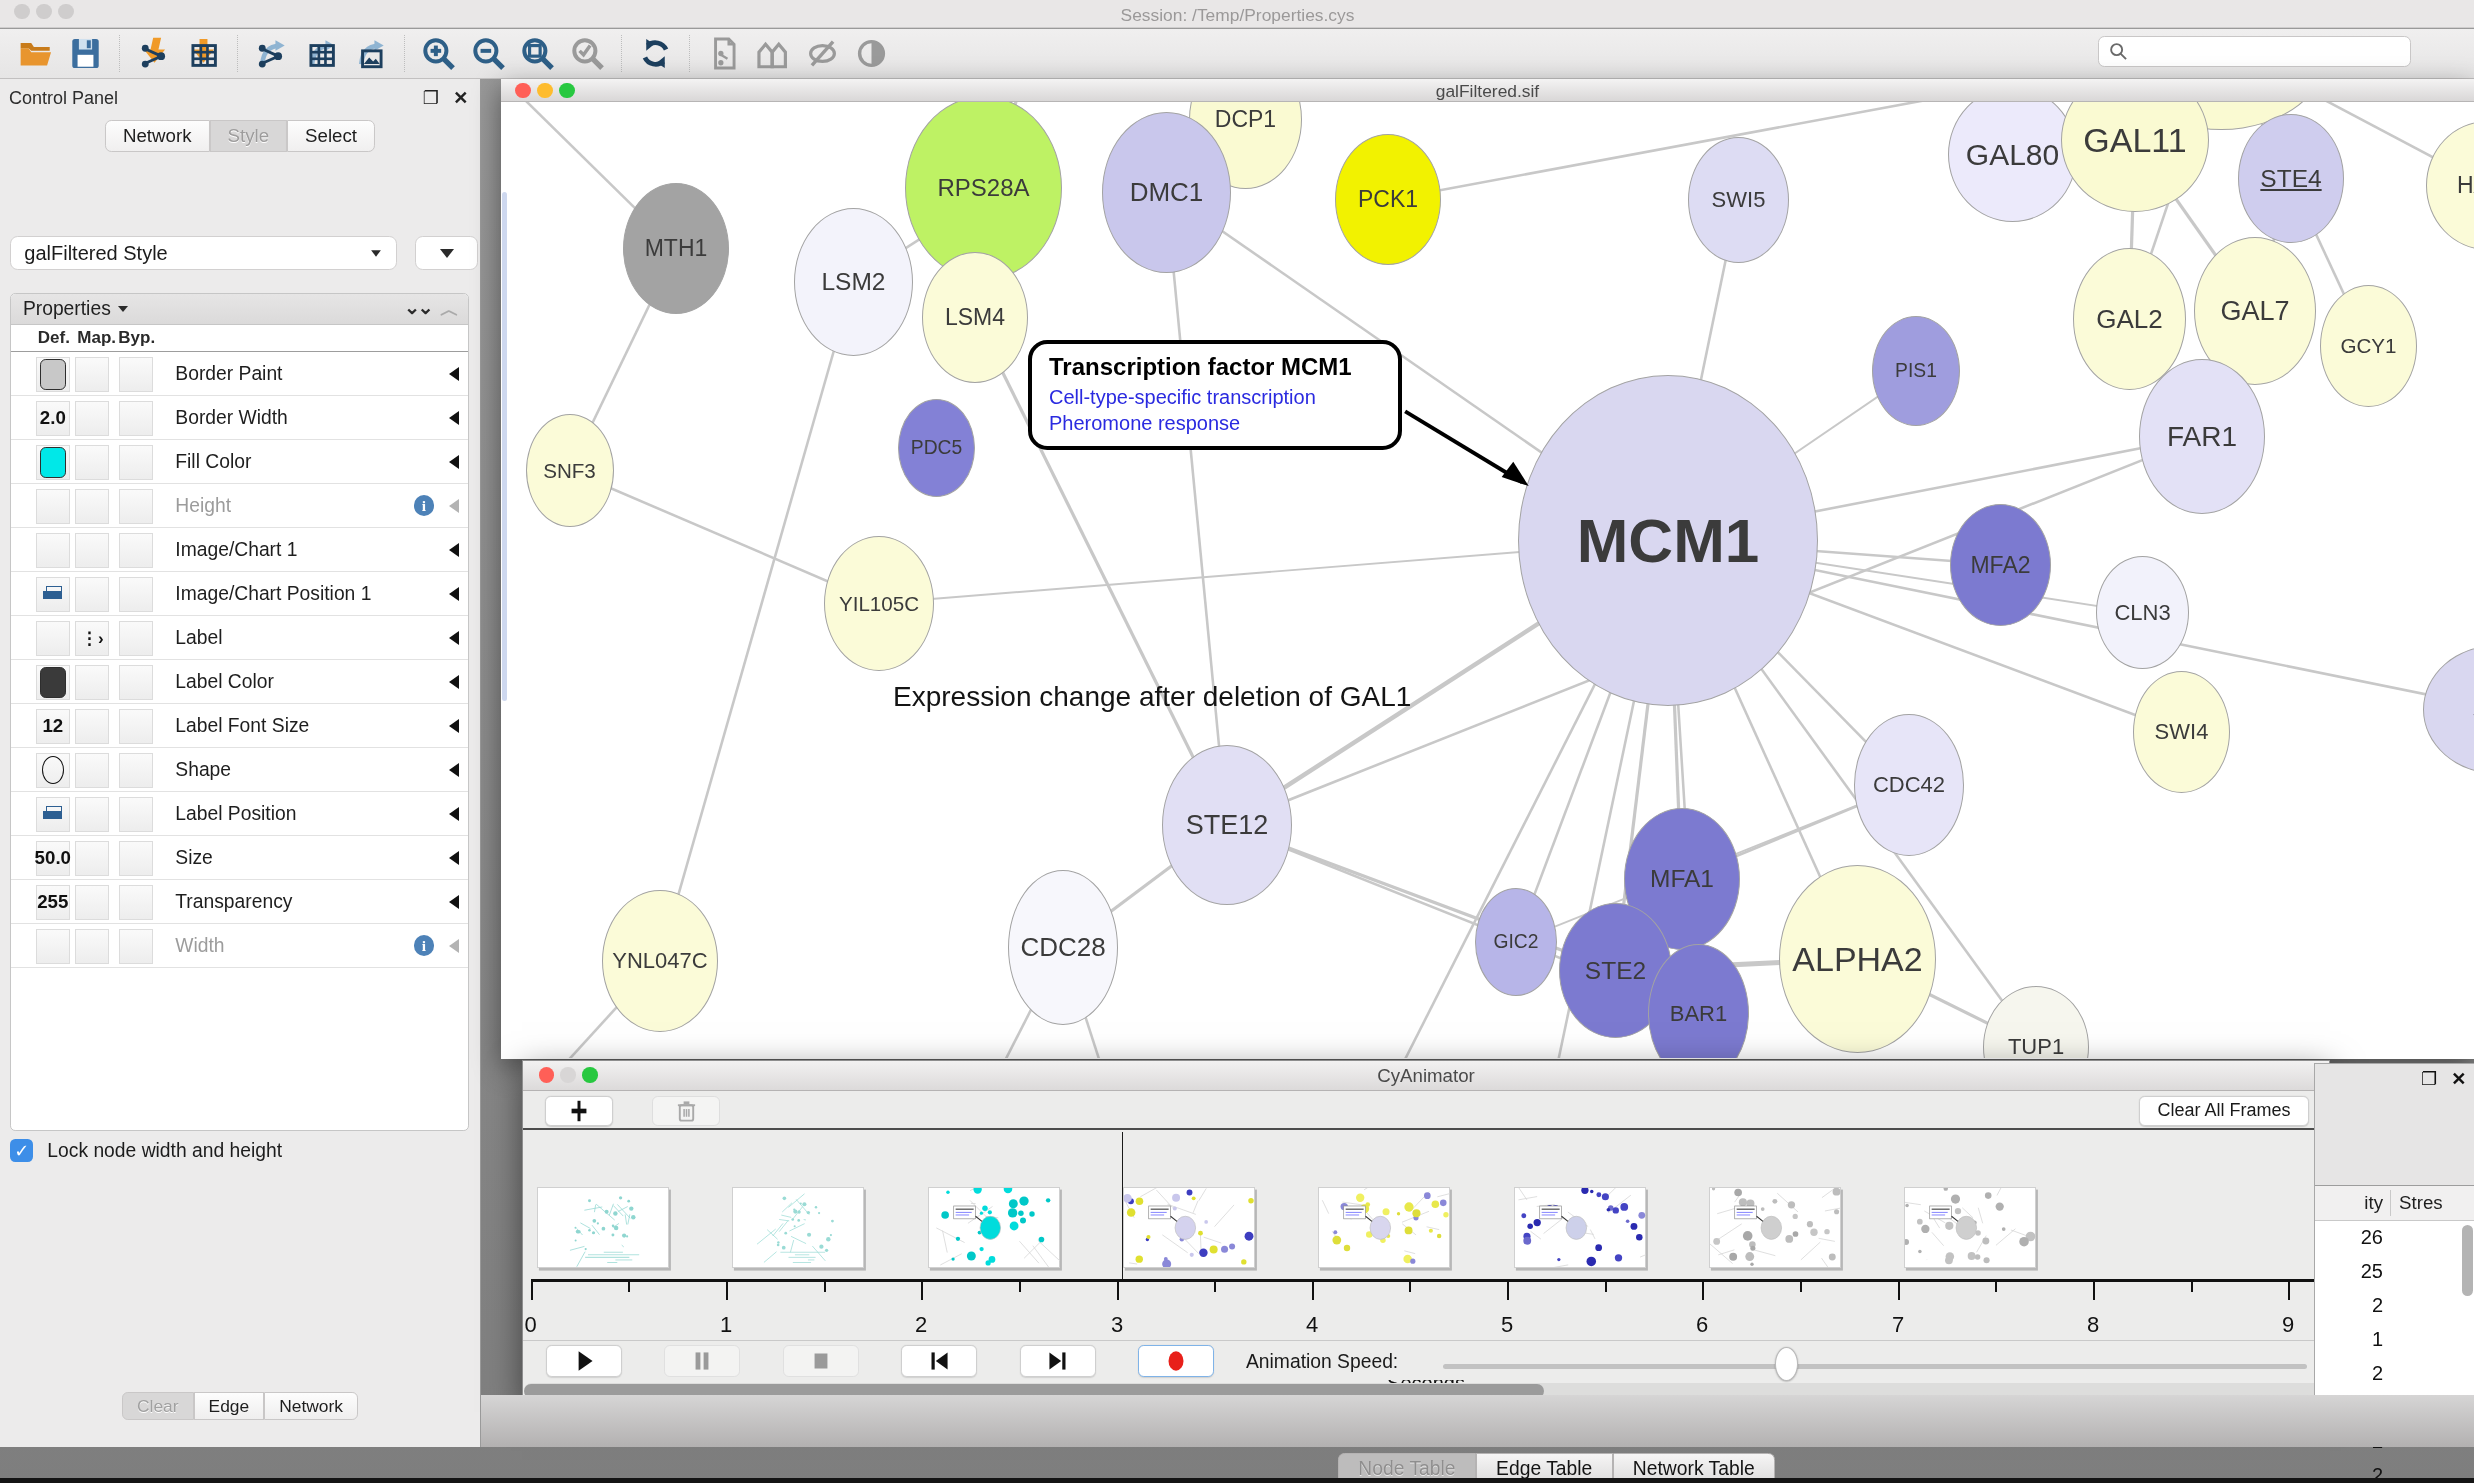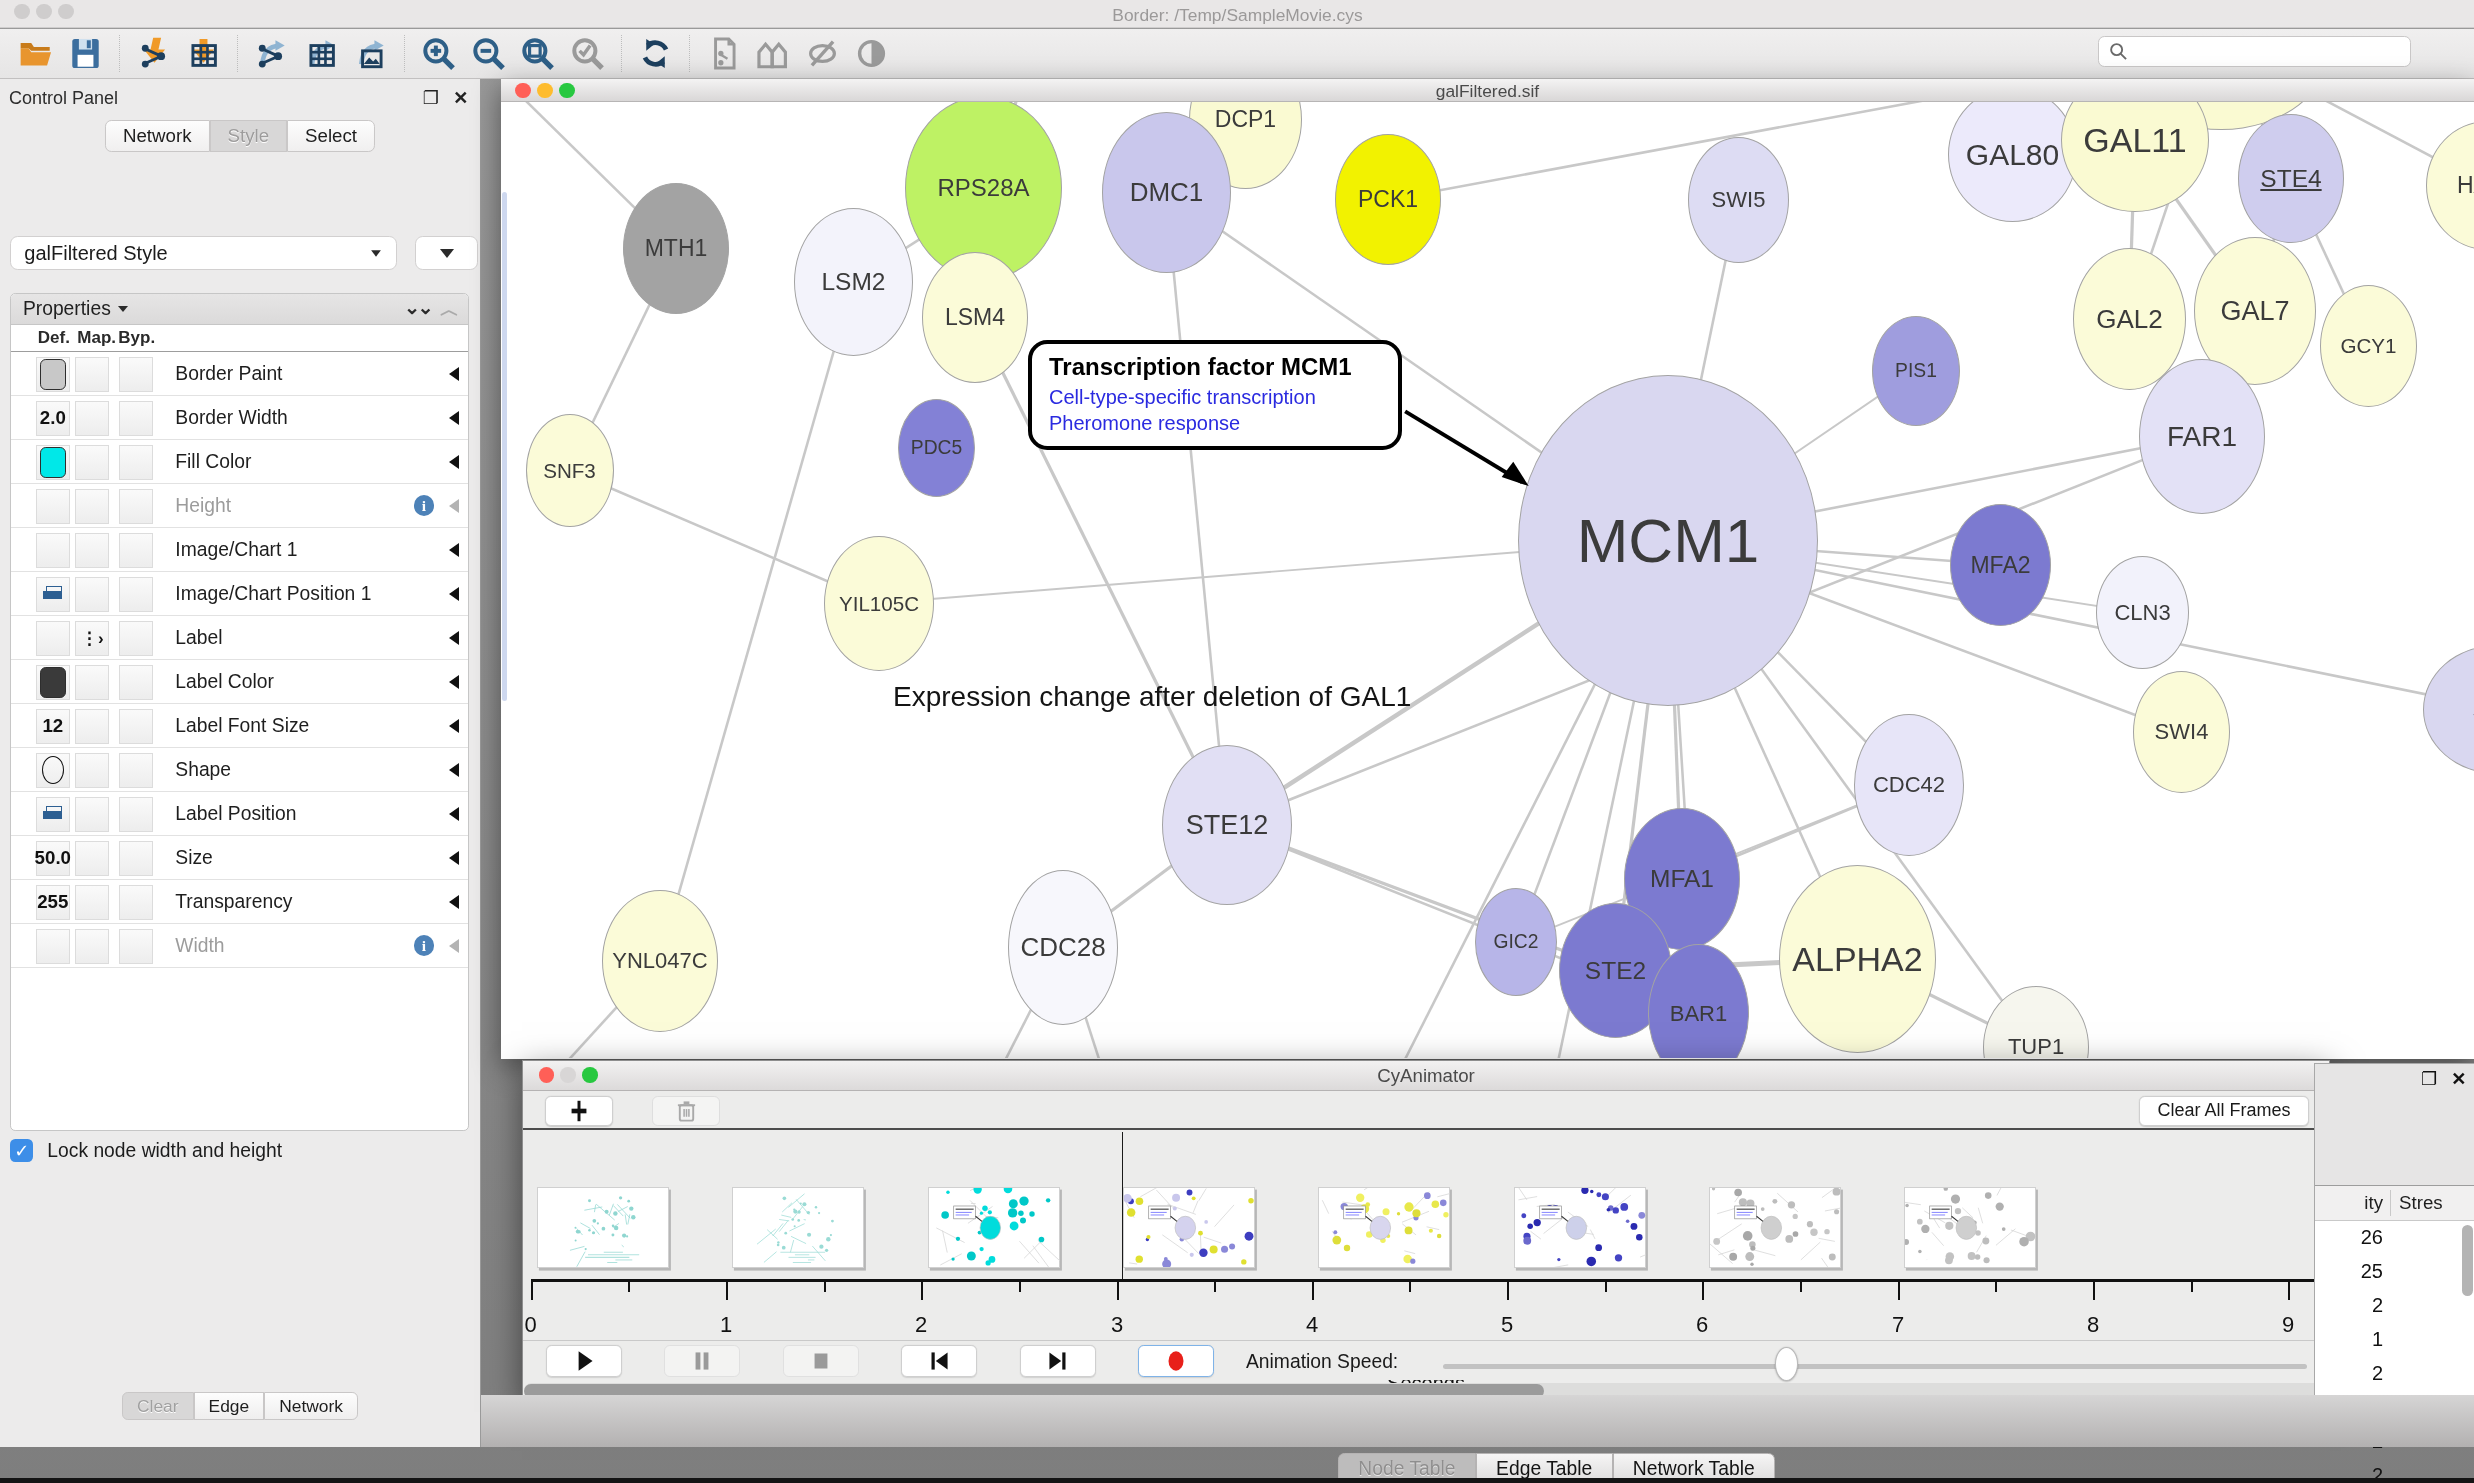--- a/index.html
+++ b/index.html
@@ -136,21 +136,21 @@
 </style>
 </head>
 <body>
 
 <div class="app">
 
   <div class="mac-titlebar">
     <span class="tl" style="left:14px;background:#cfcdcd;"></span>
     <span class="tl" style="left:36px;background:#cfcdcd;"></span>
     <span class="tl" style="left:58px;background:#cfcdcd;"></span>
-    <div class="session-title">Border: /Temp/SampleMovie.cys</div>
+    <div class="session-title">Session: /Temp/Properties.cys</div>
   </div>
 
   <div class="toolbar" id="toolbar">
       <div class="tb-icon">
         <svg width="37" height="37" viewBox="0 0 28 28">
           <path d="M2 10 L2 23 L22 23 L25 13 L10 13 L8 10 Z" fill="#e8952e"></path>
           <path d="M2 10 L2 6 L10 6 L12 9 L24 9 L24 12 L10 12 L8 10 Z" fill="#c87b1a"></path>
         </svg>
       </div>
       <div class="tb-icon">
@@ -535,21 +535,21 @@
           <div class="node" style="left: 1560px; top: -34px; width: 148px; height: 144px; background: rgb(250, 250, 210); font-size: 34px;">GAL11</div>
           <div class="node" style="left: 1737px; top: 12.2px; width: 106px; height: 129px; background: rgb(207, 205, 238); font-size: 24.5px; text-decoration: underline;">STE4</div>
           <div class="node" style="left: 1925px; top: 19.3px; width: 122px; height: 129px; background: rgb(251, 251, 216); font-size: 23px;">HAP2</div>
           <div class="node" style="left: 1572px; top: 146px; width: 113px; height: 142px; background: rgb(251, 251, 216); font-size: 26px;">GAL2</div>
           <div class="node" style="left: 1693px; top: 135px; width: 122px; height: 148px; background: rgb(251, 251, 216); font-size: 27px;">GAL7</div>
           <div class="node" style="left: 1819px; top: 183px; width: 97px; height: 122px; background: rgb(251, 251, 216); font-size: 20.6px;">GCY1</div>
           <div class="node" style="left: 1371px; top: 214px; width: 88px; height: 110px; background: rgb(159, 157, 222); font-size: 19.3px;">PIS1</div>
           <div class="node" style="left: 1638px; top: 257px; width: 126px; height: 155px; background: rgb(227, 225, 246); font-size: 28px;">FAR1</div>
           <div class="node" style="left: 24.5px; top: 312px; width: 88px; height: 113px; background: rgb(251, 251, 216); font-size: 20.6px;">SNF3</div>
           <div class="node" style="left: 397px; top: 297px; width: 77px; height: 98px; background: rgb(131, 129, 214); font-size: 19.3px;">PDC5</div>
-          <div class="node" style="left: 1017px; top: 273px; width: 300px; height: 331px; background: rgb(217, 215, 240); font-size: 62px;">MCM1</div>
+          <div class="node" style="left: 1017px; top: 273px; width: 300px; height: 331px; background: rgb(217, 215, 240); font-size: 62px; font-weight: bold;">MCM1</div>
           <div class="node" style="left: 1449px; top: 402px; width: 101px; height: 122px; background: rgb(124, 122, 208); font-size: 23px;">MFA2</div>
           <div class="node" style="left: 1595px; top: 454px; width: 93px; height: 113px; background: rgb(242, 242, 251); font-size: 22px;">CLN3</div>
           <div class="node" style="left: 323px; top: 434px; width: 110px; height: 135px; background: rgb(251, 251, 216); font-size: 20.6px;">YIL105C</div>
           <div class="node" style="left: 1632px; top: 569px; width: 97px; height: 122px; background: rgb(251, 251, 216); font-size: 22px;">SWI4</div>
           <div class="node" style="left: 1922px; top: 543px; width: 148px; height: 129px; background: rgb(217, 215, 240); font-size: 28px;">SLT</div>
           <div class="node" style="left: 1353px; top: 612px; width: 110px; height: 142px; background: rgb(231, 229, 248); font-size: 22px;">CDC42</div>
           <div class="node" style="left: 661px; top: 643px; width: 130px; height: 160px; background: rgb(225, 223, 244); font-size: 27px;">STE12</div>
           <div class="node" style="left: 1123px; top: 706px; width: 116px; height: 142px; background: rgb(124, 122, 208); font-size: 24.5px;">MFA1</div>
           <div class="node" style="left: 974px; top: 786px; width: 82px; height: 108px; background: rgb(183, 181, 232); font-size: 19.3px;">GIC2</div>
           <div class="node" style="left: 1058px; top: 801px; width: 113px; height: 135px; background: rgb(124, 122, 208); font-size: 24.5px;">STE2</div>

